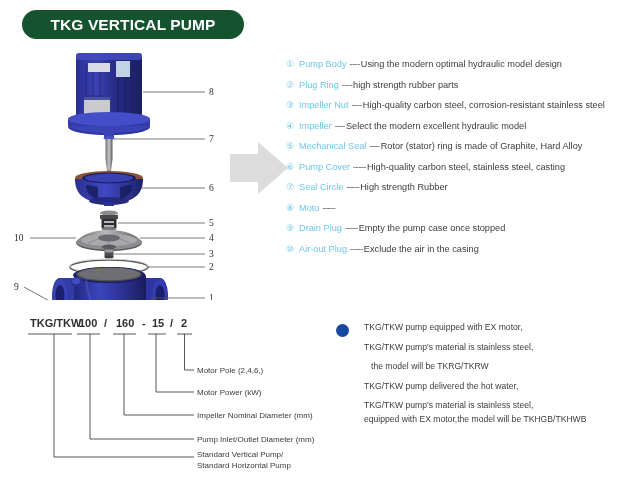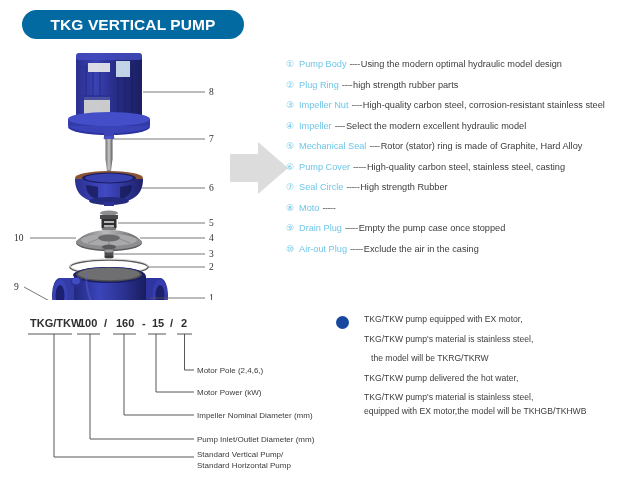--- a/index.html
+++ b/index.html
@@ -16,21 +16,21 @@
     color: #3a3a3a;
   }
 
   
   .title-banner {
     position: absolute;
     left: 22px;
     top: 10px;
     width: 222px;
     height: 29px;
-    background: #0369a1;
+    background: #14532d;
     border-radius: 15px;
     display: flex;
     align-items: center;
     justify-content: center;
   }
   .title-banner .title-text {
     color: #ffffff;
     font-size: 15.5px;
     font-weight: bold;
     letter-spacing: 0.1px;
@@ -96,21 +96,21 @@
     top: 305px;
     width: 320px;
     height: 195px;
   }
   .naming svg { display: block; }
 
   
   .notes {
     position: absolute;
     left: 341px;
-    top: 314px;
+    top: 322px;
     width: 276px;
   }
   .notes-bullet {
     position: absolute;
     left: -5px;
     top: 2px;
     width: 13px;
     height: 13px;
     border-radius: 50%;
     background: #17479e;

